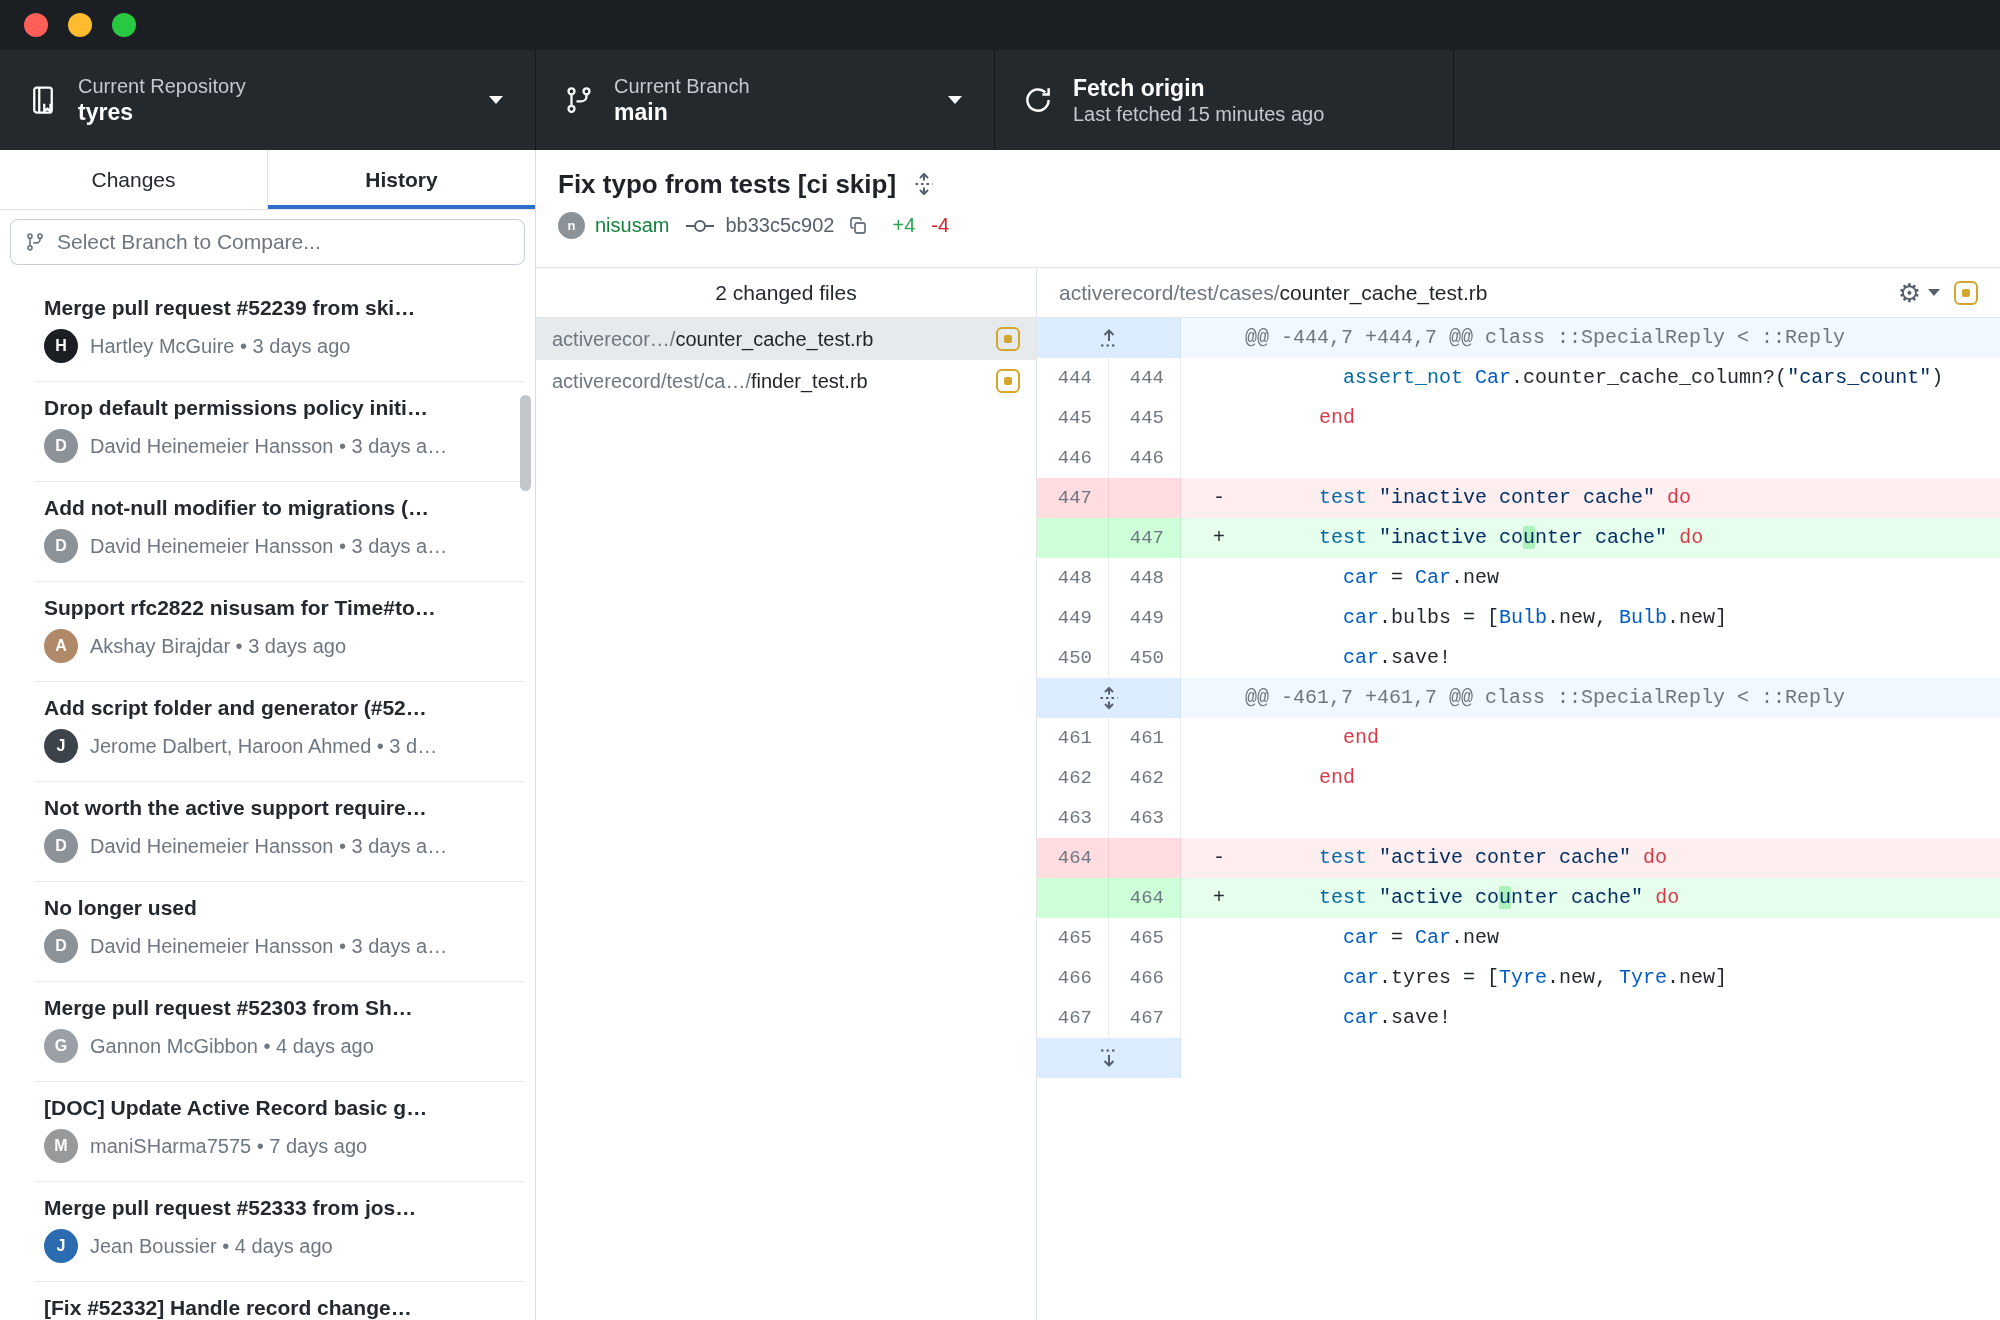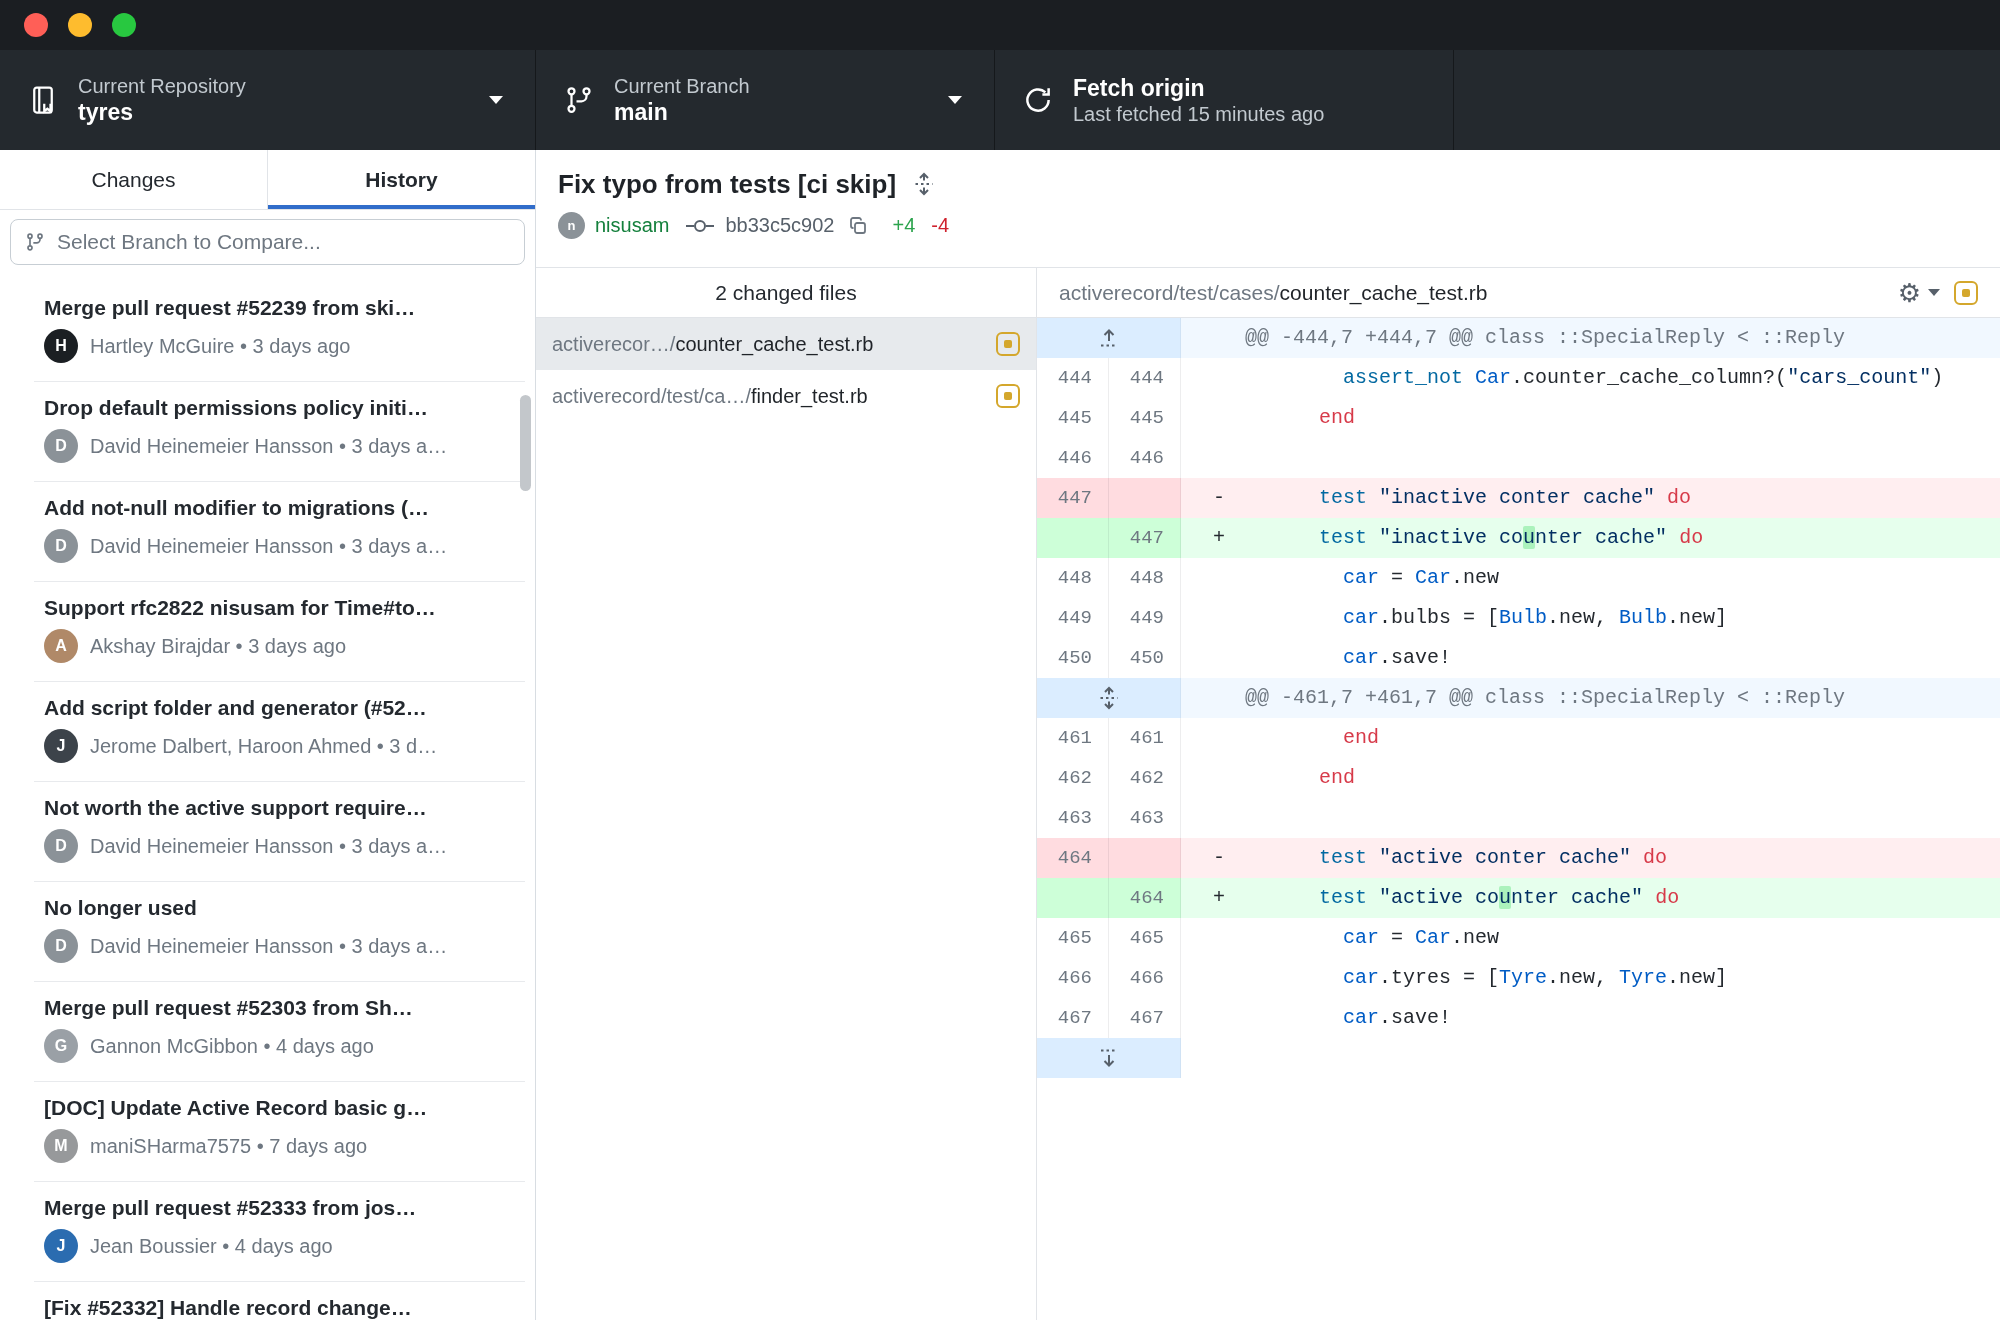--- a/index.html
+++ b/index.html
@@ -64,21 +64,21 @@
   .commit-icon { display:flex; }
   .sha { color:#57606a; }
   .copy { display:flex; cursor:pointer; margin-left:4px; }
   .plus { color:#2da44e; margin-left:14px; }
   .minus { color:#cf222e; margin-left:6px; }
 
   .panes { position:absolute; top:118px; left:0; right:0; bottom:0; display:flex; }
   .files-pane { width:500px; flex:none; }
   .files-head { height:50px; line-height:50px; text-align:center; font-size:21px; color:#24292f;
                 border-bottom:1px solid #e1e4e8; }
-  .file-row { height:52px; display:flex; align-items:center; padding:0 16px; gap:10px; font-size:20px; cursor:pointer; }
+  .file-row { height:42px; display:flex; align-items:center; padding:0 16px; gap:10px; font-size:20px; cursor:pointer; }
   .file-row.selected { background:#e7eaed; }
   .file-path { flex:1; white-space:nowrap; overflow:hidden; }
   .file-dir { color:#6e7781; } .file-name { color:#1f2328; }
   .mod-icon { width:24px; height:24px; border:2px solid #d4a72c; border-radius:6px; position:relative; flex:none; }
   .mod-icon::after { content:""; position:absolute; inset:0; margin:auto; width:8px; height:8px;
                      border-radius:2px; background:#d4a72c; }
 
   .diff-pane { flex:1; min-width:0; border-left:1px solid #e1e4e8; display:flex; flex-direction:column; }
   .diff-head { height:50px; flex:none; border-bottom:1px solid #e1e4e8; display:flex; align-items:center;
                padding:0 22px; font-size:21px; gap:14px; }

